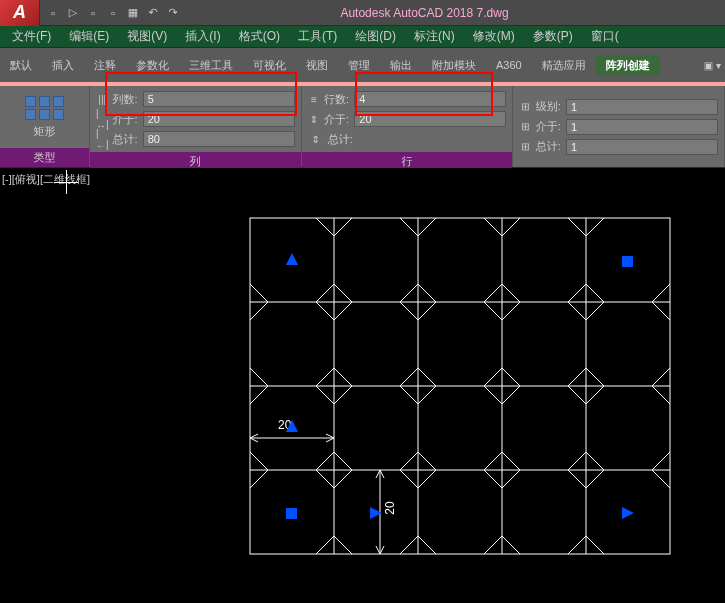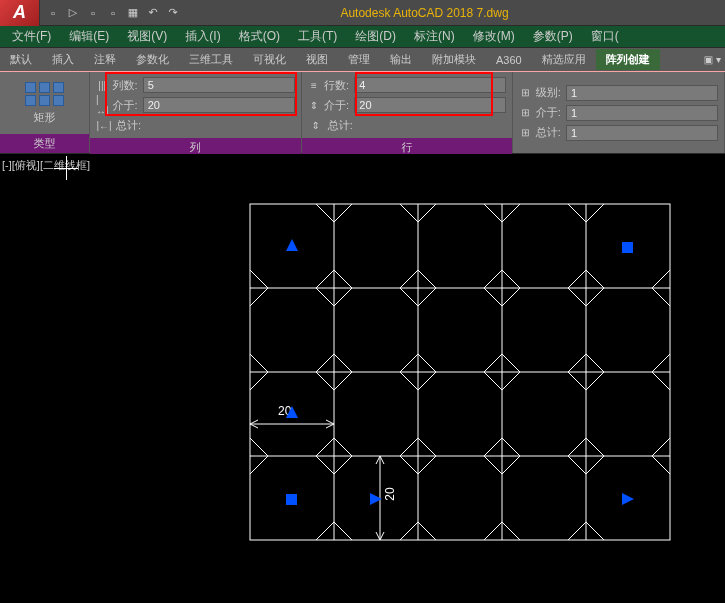--- a/index.html
+++ b/index.html
@@ -1,24 +1,24 @@
 <!DOCTYPE html>
 <html><head>
 <meta charset="utf-8">
 <style>
 * { margin: 0; padding: 0; box-sizing: border-box; font-family: "Microsoft YaHei", sans-serif; }
 body { background: #000; width: 725px; height: 603px; overflow: hidden; position: relative; }
 .titlebar { background: #4a4a4a; height: 26px; display: flex; align-items: center; border-bottom: 1px solid #2a2a2a; }
 .logo { width: 40px; height: 26px; background: linear-gradient(135deg, #d83b3b 0%, #a02020 100%); display: flex; align-items: center; justify-content: center; color: #fff; font-weight: bold; font-size: 18px; font-style: italic; border-right: 1px solid #333; }
 .qat { display: flex; gap: 2px; padding: 0 4px; }
 .qat-btn { width: 18px; height: 18px; display: flex; align-items: center; justify-content: center; color: #ccc; font-size: 11px; cursor: pointer; }
-.app-title { flex: 1; text-align: center; color: #eab308; font-size: 12px; padding-right: 62px; }
+.app-title { flex: 1; text-align: center; color: #f9a8d4; font-size: 12px; padding-right: 62px; }
 .menubar { background: #14532d; height: 22px; display: flex; align-items: center; padding: 0 4px; gap: 2px; border-bottom: 1px solid #2a2a2a; }
 .menuitem { color: #ccc; font-size: 12px; padding: 2px 8px; cursor: pointer; }
-.tabbar { background: #5a5a5a; height: 24px; display: flex; align-items: center; border-bottom: 1px solid #fca5a5; }
+.tabbar { background: #5a5a5a; height: 38px; display: flex; align-items: center; border-bottom: 4px solid #fca5a5; }
 .tab { color: #ccc; font-size: 11px; padding: 3px 10px; cursor: pointer; }
 .tab.active { background: #3a6a3a; color: #fff; font-weight: bold; }
 .tab-ext { margin-left: auto; display: flex; align-items: center; padding-right: 4px; gap: 4px; }
 .ribbon { background: #6a6a6a; height: 82px; display: flex; border-bottom: 1px solid #2a2a2a; }
 .panel { border-right: 1px solid #555; display: flex; flex-direction: column; }
 .panel-body { flex: 1; display: flex; align-items: center; padding: 4px 6px; }
 .panel-title { background: #701a75; color: #ccc; font-size: 11px; text-align: center; padding: 2px 0; }
 .panel-type { width: 90px; }
 .type-icons { display: flex; flex-direction: column; align-items: center; justify-content: center; width: 100%; gap: 2px; }
 .type-row { display: flex; gap: 3px; }
@@ -123,20 +123,21 @@
         <input class="g-input" value="5" style="">
       </div>
       <div class="grid-row">
         <span class="g-icon">|↔|</span>
         <span class="g-label">介于:</span>
         <input class="g-input" value="20" style="">
       </div>
       <div class="grid-row">
         <span class="g-icon">|←|</span>
         <span class="g-label">总计:</span>
+        <input class="g-input" value="80" style="">
       </div>
     </div>
       </div>
     <div class="panel-title">列</div>
   </div>
 
   <div class="panel panel-grid" style="width:195px;">
     <div class="panel-body">
         <div class="grid-rows">
       <div class="grid-row">

